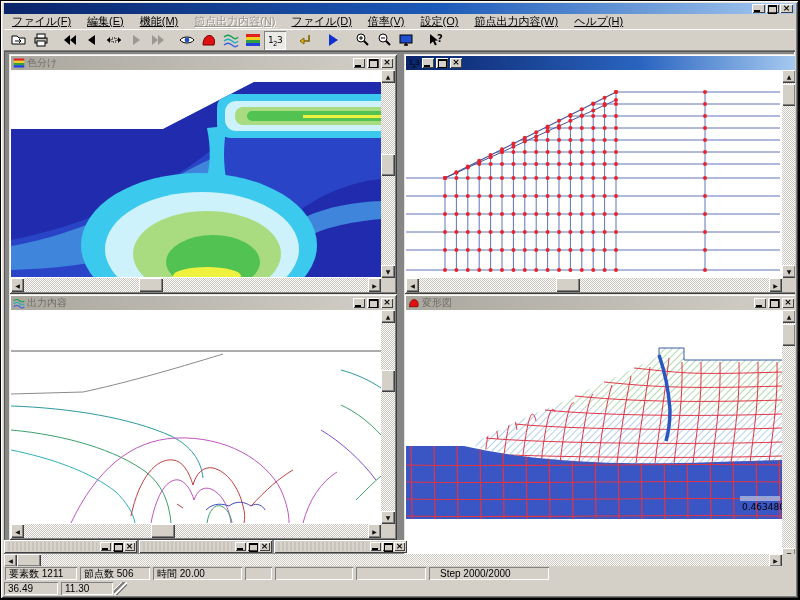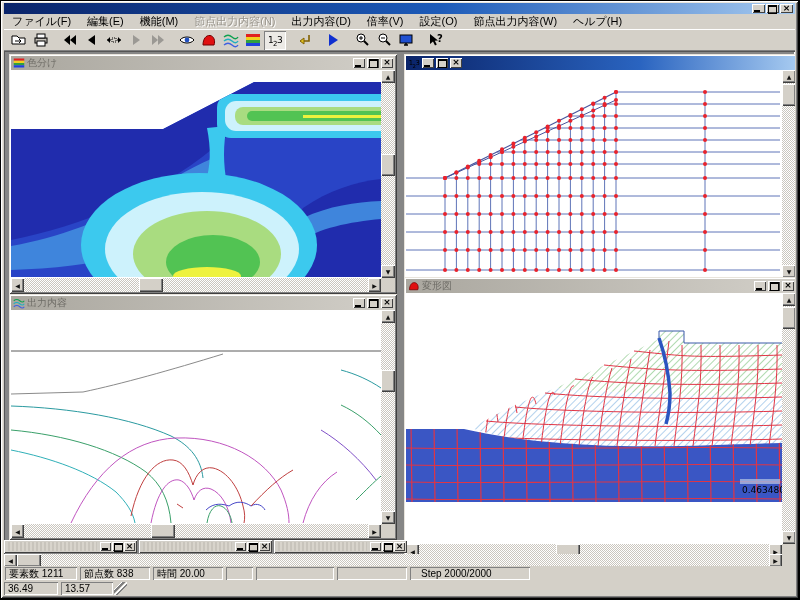--- a/index.html
+++ b/index.html
@@ -10,21 +10,21 @@
        box-shadow:inset 1px 1px 0 #e8e4dc, inset -1px -1px 0 #404040;}
   .raised{box-shadow:inset 1px 1px 0 #fff, inset -1px -1px 0 #404040, inset 2px 2px 0 #e8e4dc, inset -2px -2px 0 #808080;}
   .titlebar{position:absolute;left:3px;top:2px;right:3px;height:11px;
             background:linear-gradient(90deg,#0a246a,#1c5ab8 55%,#a6caf0);display:flex;align-items:center;justify-content:flex-end;padding-right:2px;gap:1px;}
   .tbtn{width:13px;height:9px;background:#d4d0c8;box-shadow:inset 1px 1px 0 #fff, inset -1px -1px 0 #404040;
         position:relative;font-size:8px;line-height:7px;text-align:center;color:#000;}
   .glyph-min::after{content:"";position:absolute;left:2px;bottom:1px;width:6px;height:2px;background:#000;}
   .glyph-max::after{content:"";position:absolute;left:2px;top:1px;width:7px;height:6px;border:1px solid #000;border-top-width:2px;}
   .glyph-x{font-family:"DejaVu Sans",sans-serif;font-weight:bold;font-size:9px;line-height:8px;}
   .menubar{position:absolute;left:3px;top:13px;right:3px;height:15px;background:#d4d0c8;display:flex;align-items:center;font-size:11px;}
-  .menu-item{padding:0 8px;height:15px;line-height:15px;color:#000;white-space:nowrap;}
+  .menu-item{padding:0 8px;height:15px;line-height:15px;color:#000;white-space:nowrap;text-decoration:underline;}
   .menu-item.disabled{color:#98948c;text-shadow:1px 1px 0 #fff;}
   .toolbar{position:absolute;left:3px;top:28px;right:3px;height:22px;background:#d4d0c8;
            border-top:1px solid #fff;border-bottom:1px solid #808080;display:flex;align-items:center;padding-left:4px;}
   .tb-btn{width:22px;height:19px;display:flex;align-items:center;justify-content:center;background:#d4d0c8;}
   .tb-btn.pressed{box-shadow:inset 1px 1px 0 #808080, inset -1px -1px 0 #fff;background:#eceae6;}
   .tb-btn.disabled svg{filter:grayscale(1) opacity(.45);}
   .tb-sep{width:7px;height:19px;}
   .mdi{position:absolute;left:3px;top:50px;right:3px;bottom:31px;background:#868686;overflow:hidden;
        box-shadow:inset 1px 1px 0 #555, inset -1px -1px 0 #fff;}
   .win{position:absolute;background:#b91c1c;box-shadow:inset 1px 1px 0 #e8e4dc, inset -1px -1px 0 #404040, inset 2px 2px 0 #fff, inset -2px -2px 0 #808080;}
@@ -65,21 +65,21 @@
     <div class="tbtn glyph-min"></div>
     <div class="tbtn glyph-max"></div>
     <div class="tbtn glyph-x">×</div>
   </div>
 
   <div class="menubar" id="menubar">
         <div class="menu-item">ファイル(F)</div>
         <div class="menu-item">編集(E)</div>
         <div class="menu-item">機能(M)</div>
         <div class="menu-item disabled">節点出力内容(N)</div>
-        <div class="menu-item">出力内容(D)</div>
+        <div class="menu-item">ファイル(D)</div>
         <div class="menu-item">倍率(V)</div>
         <div class="menu-item">設定(O)</div>
         <div class="menu-item">節点出力内容(W)</div>
         <div class="menu-item">ヘルプ(H)</div>
       </div>
   <div class="toolbar" id="toolbar">
         <div class="tb-btn">
           <span>
             <svg width="16" height="16" viewBox="0 0 16 16">
               <path d="M1,12 L1,4 L6,4 L8,6 L14,6 L14,12 Z" fill="#fff" stroke="#000"></path>
@@ -599,21 +599,21 @@
         <div class="sb-h">
               <div class="sb-track" style="left:0;top:0;right:0;bottom:0;"></div>
               <div class="sb-btn" style="left:0;top:0;bottom:0;width:13px;">◀</div>
               <div class="sb-btn" style="right:0;top:0;bottom:0;width:13px;">▶</div>
               <div class="sb-thumb" style="top:0;bottom:0;left:140px;width:24px;"></div>
             </div>
         <div class="sb-corner"></div>
       </div>
     </div>
 
-    <div class="win" style="left:400px;top:226px;width:394px;height:283px;">
+    <div class="win" style="left:400px;top:243px;width:394px;height:283px;">
       <div class="win-title inactive">
         <span class="wt-icon">
               <svg width="12" height="12" viewBox="0 0 16 16">
                 <path d="M2,13 C2,7 5,3 9,3.5 C13,4 14.5,9 13,13 Z" fill="#e01010" stroke="#700000"></path>
               </svg>
             </span>
         <span class="wt-label">変形図</span>
         <div class="tbtn glyph-min"></div>
         <div class="tbtn glyph-max"></div>
         <div class="tbtn glyph-x">×</div>
@@ -735,28 +735,28 @@
           <div class="sb-track" style="left:0;top:0;right:0;bottom:0;"></div>
           <div class="sb-btn" style="left:0;top:0;bottom:0;width:13px;">◀</div>
           <div class="sb-btn" style="right:0;top:0;bottom:0;width:13px;">▶</div>
           <div class="sb-thumb" style="top:0;bottom:0;left:13px;width:24px;"></div>
         </div>
     <div style="position:absolute;right:0;bottom:0;height:13px;width:13px;background:#d4d0c8;"></div>
   </div>
 
   <div class="statusbar1" id="status1">
         <span class="status-cell" style="width: 72px;">要素数 1211</span>
-        <span class="status-cell" style="width: 70px;">節点数  838</span>
-        <span class="status-cell" style="width: 70px;">時間   20.00</span>
+        <span class="status-cell" style="width: 70px;">節点数  506</span>
+        <span class="status-cell" style="width: 89px;">時間   20.00</span>
         <span class="status-cell" style="width: 27px;"></span>
         <span class="status-cell" style="width: 78px;"></span>
         <span class="status-cell" style="width: 70px;"></span>
         <span class="status-cell" style="width: 120px; padding-left: 11px;">Step 2000/2000</span>
       </div>
 
   <div class="statusbar2">
     <span class="status-cell" style="width:54px;">36.49</span>
-    <span class="status-cell" style="width:52px;margin-left:3px;">13.57</span>
+    <span class="status-cell" style="width:52px;margin-left:3px;">11.30</span>
     <span class="grip"></span>
   </div>
 
 </div>
 </div>
 
 </body></html>

